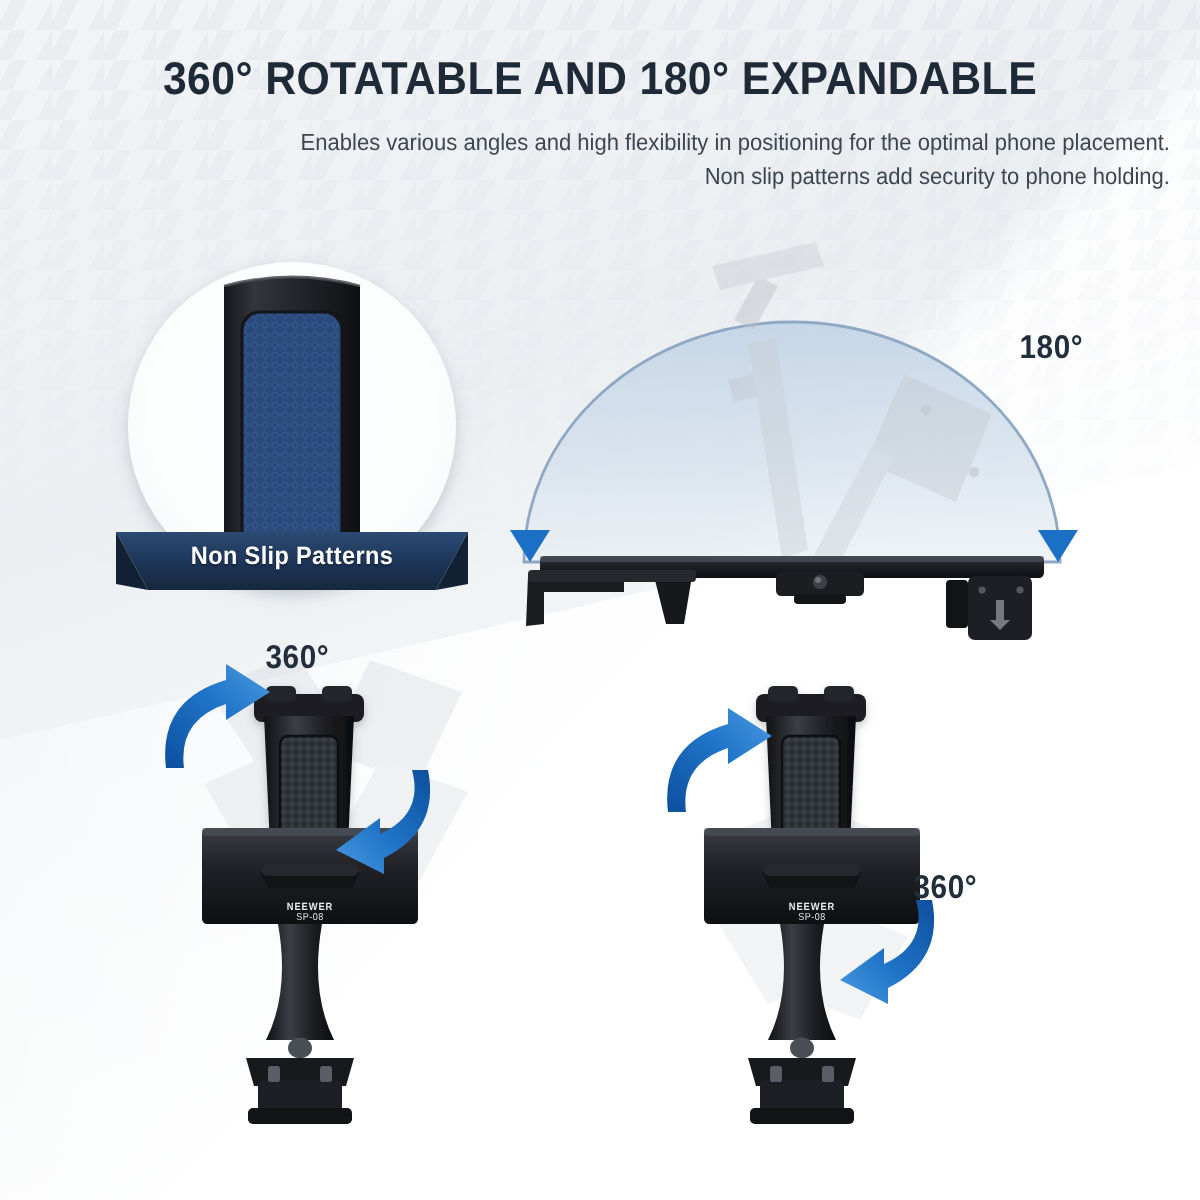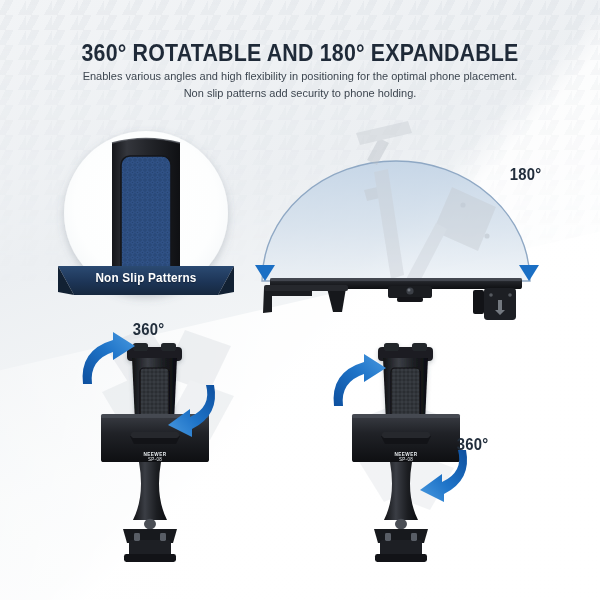--- a/index.html
+++ b/index.html
@@ -33,31 +33,31 @@
     mask-image:linear-gradient(to bottom,rgba(0,0,0,.55) 0%,rgba(0,0,0,.30) 38%,rgba(0,0,0,0) 88%);
     opacity:.55;pointer-events:none;
   }
   #sheen{
     position:absolute;left:-120px;top:300px;width:900px;height:460px;
     background:linear-gradient(116deg,rgba(255,255,255,0) 0%,rgba(255,255,255,.9) 40%,rgba(255,255,255,.98) 100%);
     transform:rotate(-13deg);pointer-events:none;
   }
 
   
-  #header{position:absolute;left:0;top:40px;width:600px;text-align:center;}
+  #header{position:absolute;left:0;top:26px;width:600px;text-align:center;}
   #title{
     font-family:"Liberation Sans Narrow","Liberation Sans",sans-serif;
     font-size:23px;font-weight:bold;letter-spacing:.2px;
     color:#1f2a38;margin:0;transform:scaleX(.93);
   }
   .sub{
     font-size:11.6px;color:#3d4650;margin:0;line-height:17px;
     transform:scaleX(.95);
   }
-  #subwrap{}
+  #subwrap{margin-top:10px;text-align:right;}
 
   
   .canvas{position:absolute;left:0;top:0;width:600px;height:600px;pointer-events:none;}
 
   
   .deg{
     position:absolute;
     font-family:"Liberation Sans Narrow","Liberation Sans",sans-serif;
     font-size:16.5px;font-weight:bold;color:#222e3c;
     transform:scaleX(.9);letter-spacing:.3px;

